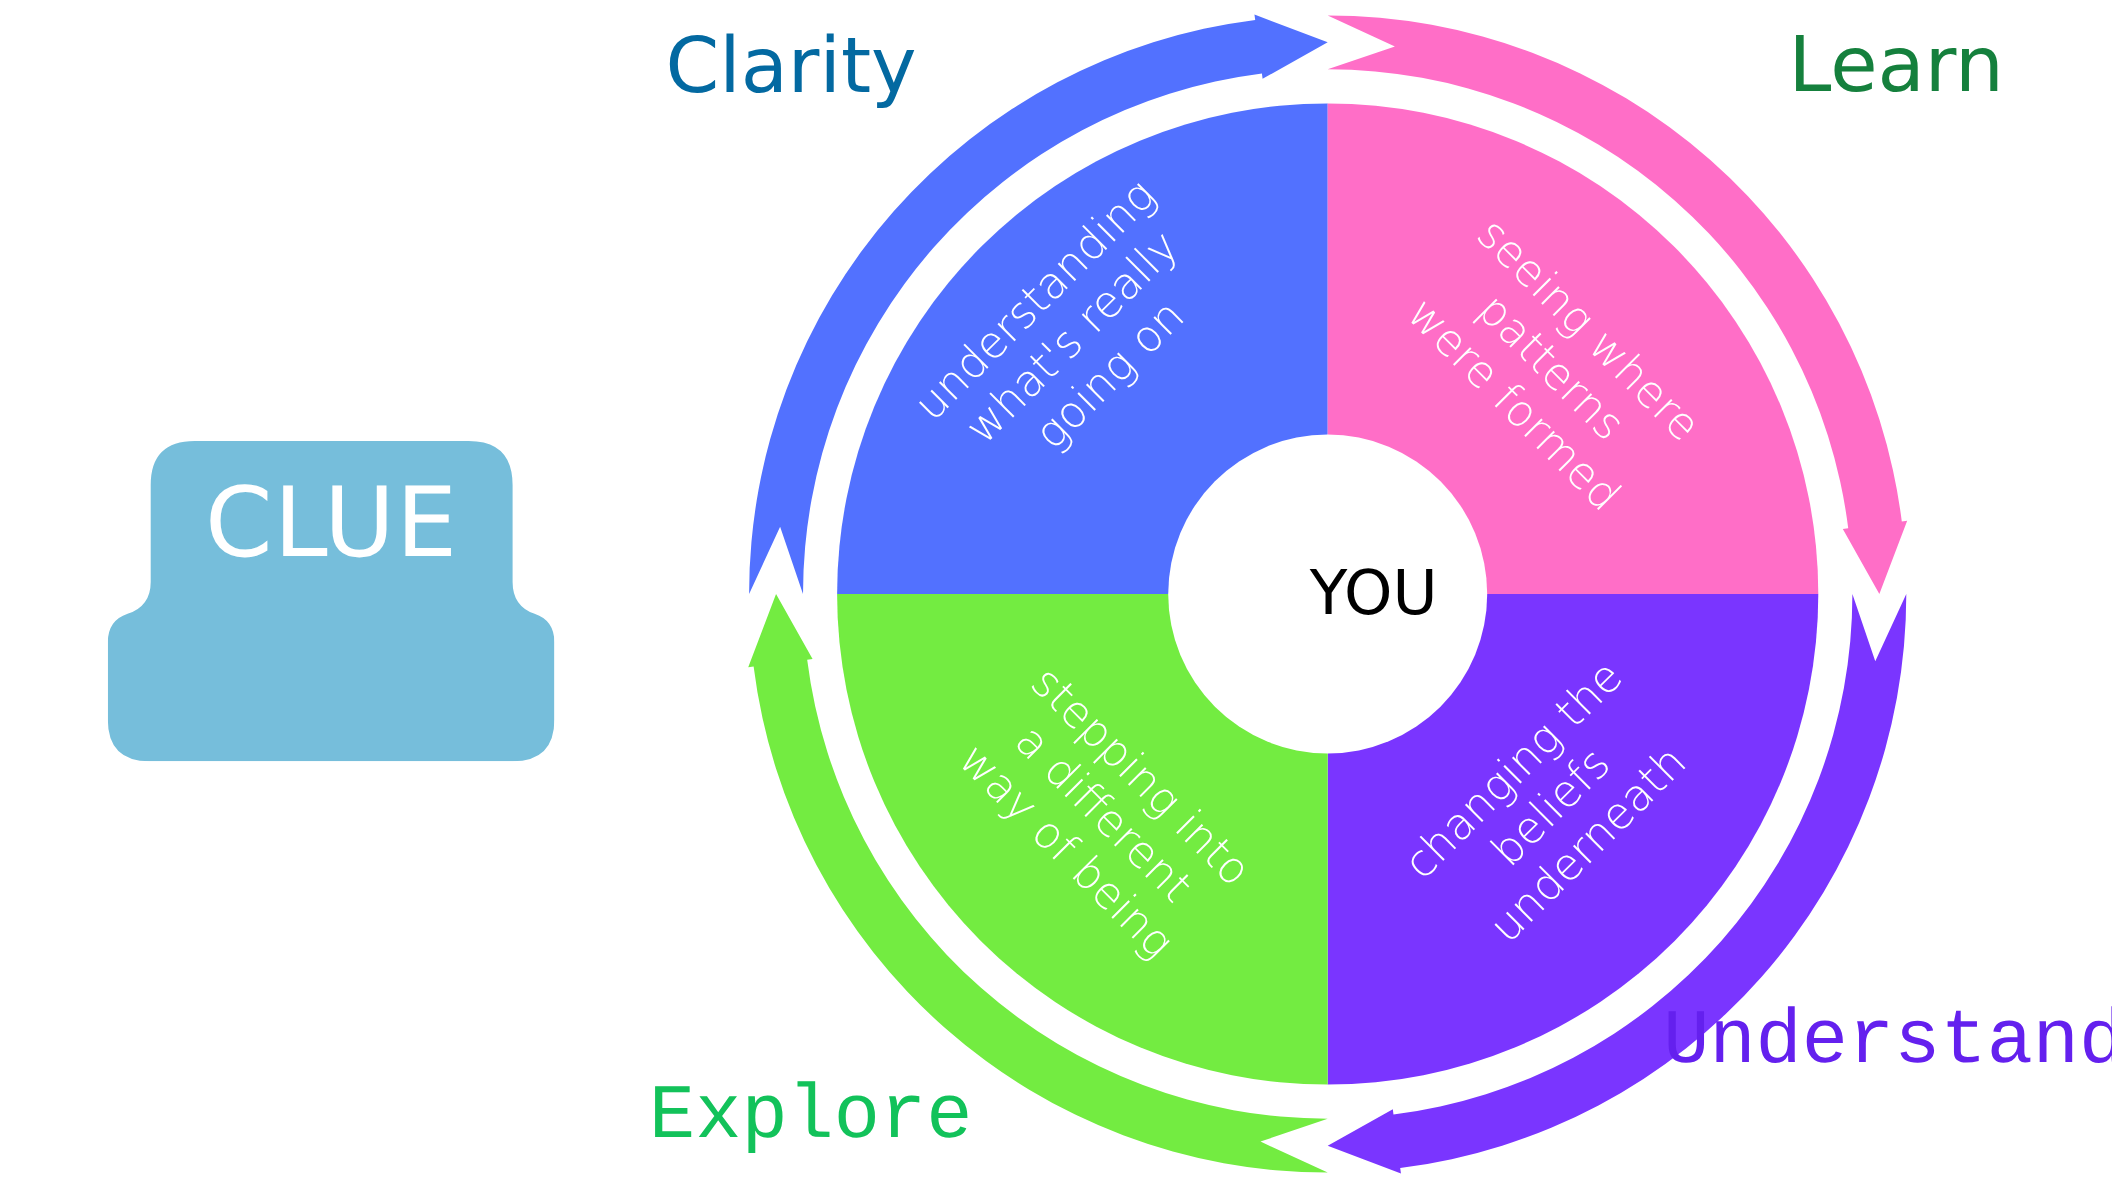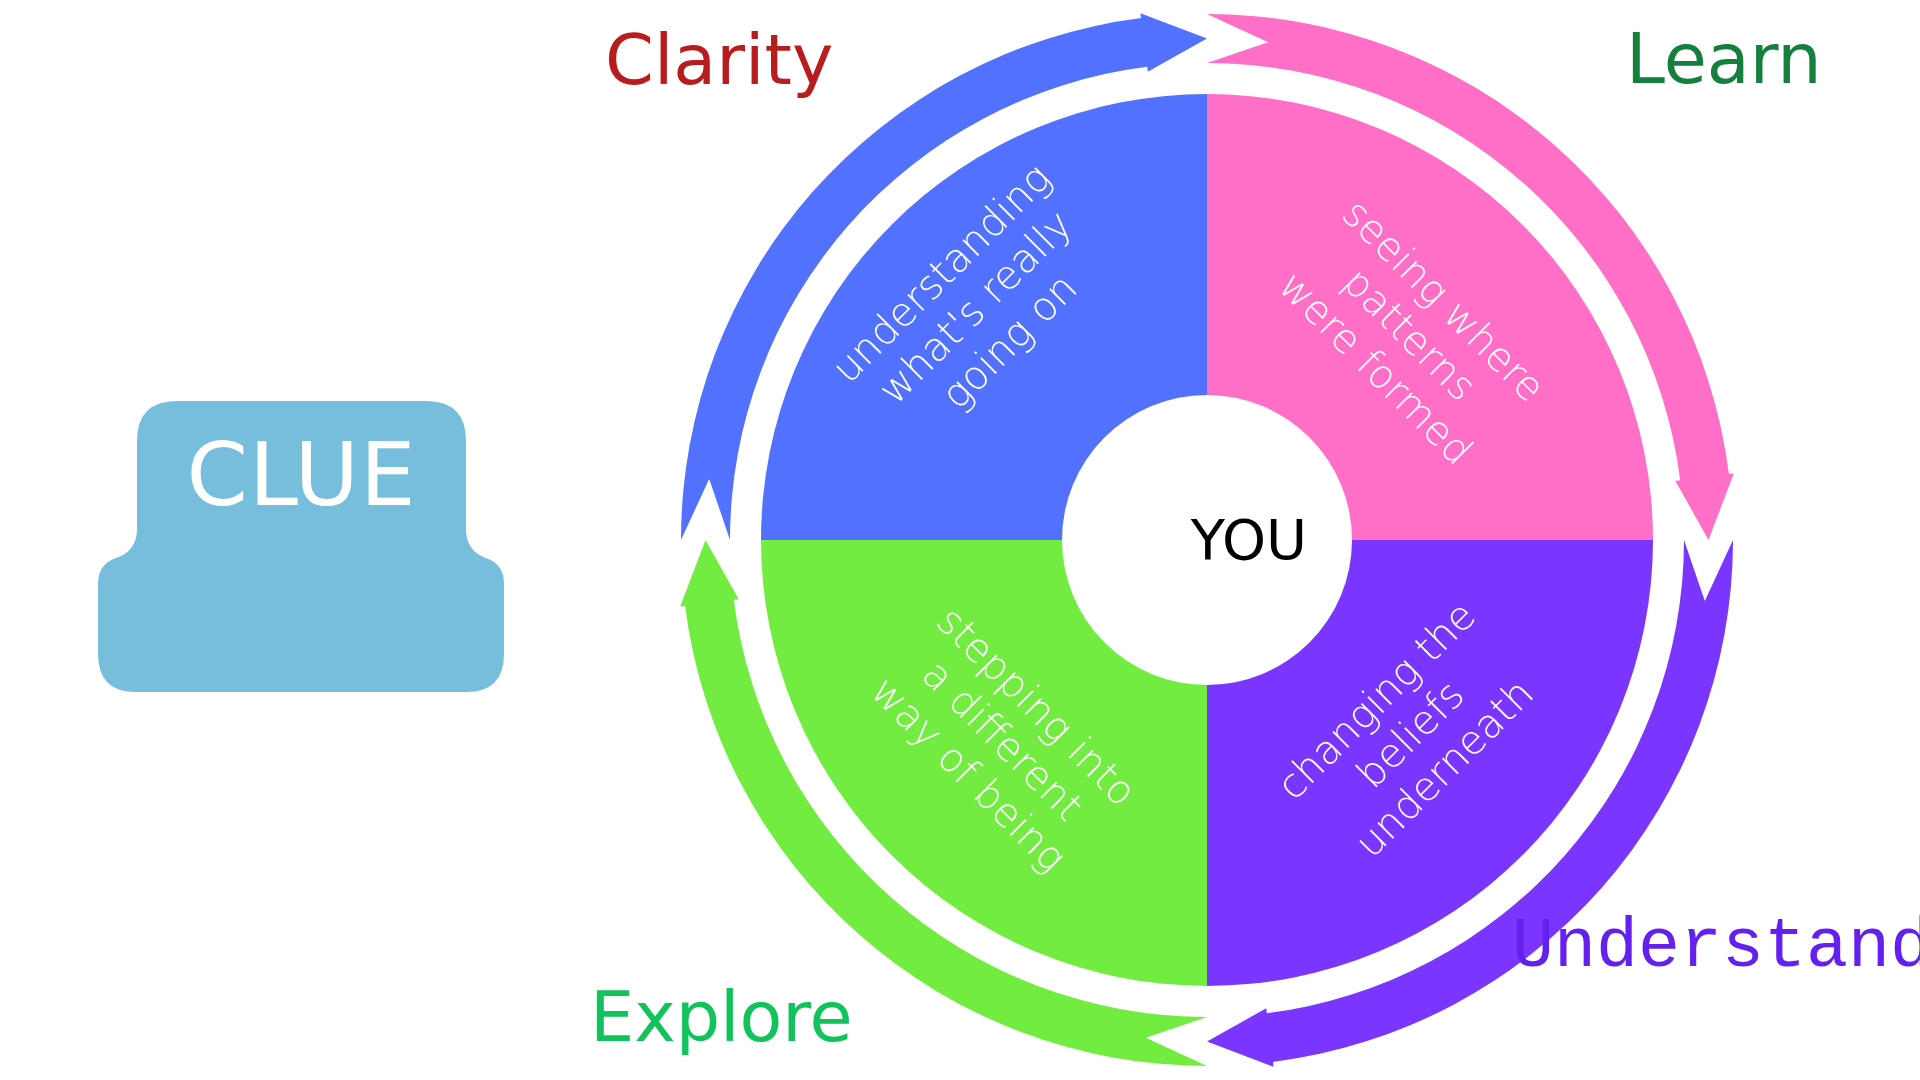--- a/index.html
+++ b/index.html
@@ -40,24 +40,24 @@
   <circle cx="1207" cy="540" r="145" fill="#ffffff"></circle>
 </svg>
 
 <div class="badge">
   <svg width="406" height="291" viewBox="0 0 406 291">
     <path id="badge-path" d="M79,0 H328 Q368,0 368,40 V128 Q368,150 388,157 Q406,163 406,183 V253 Q406,291 368,291 H38 Q0,291 0,253 V183 Q0,163 18,157 Q39,150 39,128 V40 Q39,0 79,0 Z" fill="#76BEDB"></path>
   </svg>
   <div class="badge-line l1">CLUE</div>
 </div>
 
-<div class="stage-label" style="left: 605px; top: 20px; color: #b91c1c; text-align: right;">Clarity</div>
+<div class="stage-label" style="left: 605px; top: 20px; color: #0369a1; text-align: right;">Clarity</div>
 <div class="stage-label" style="left: 1626px; top: 19px; color: #15803d;">Learn</div>
 <div class="stage-label" style="left: 1512px; top: 908px; color: rgb(100, 32, 238); font-family: Liberation Mono, monospace;">Understand</div>
-<div class="stage-label" style="left: 590px; top: 977px; color: rgb(18, 194, 90);">Explore</div>
+<div class="stage-label" style="left: 590px; top: 977px; color: rgb(18, 194, 90); font-family: Liberation Mono, monospace;">Explore</div>
 
 <div class="quad-text" style="left:975px; top:235px; transform: rotate(-45deg);">
   <span>understanding</span>
   <span>what's really</span>
   <span>going on</span>
 </div>
 <div class="quad-text" style="left:1410px; top:262px; transform: rotate(45deg);">
   <span>seeing where</span>
   <span>patterns</span>
   <span>were formed</span>

